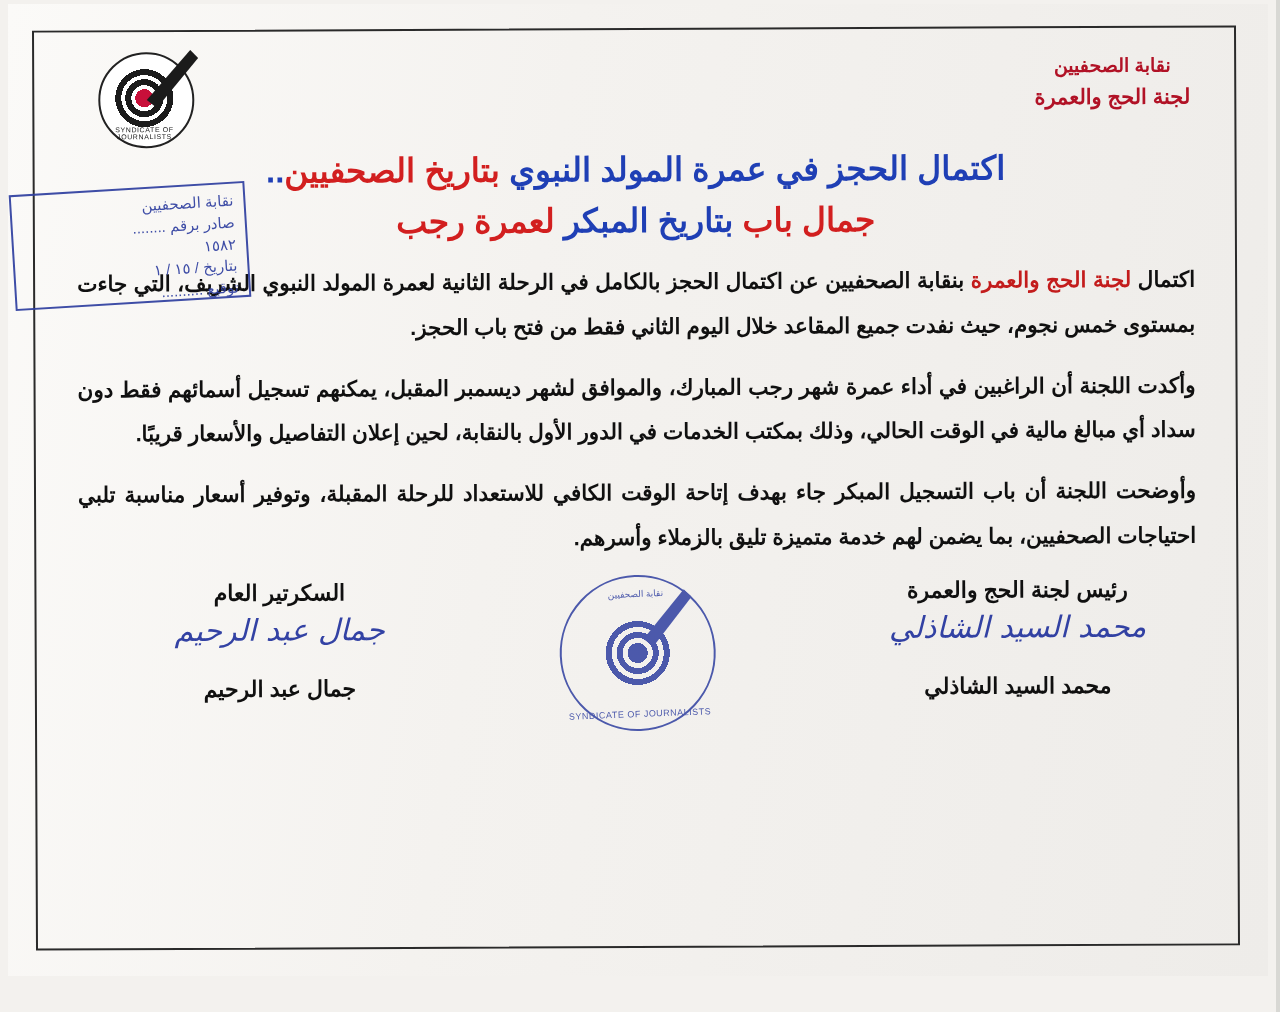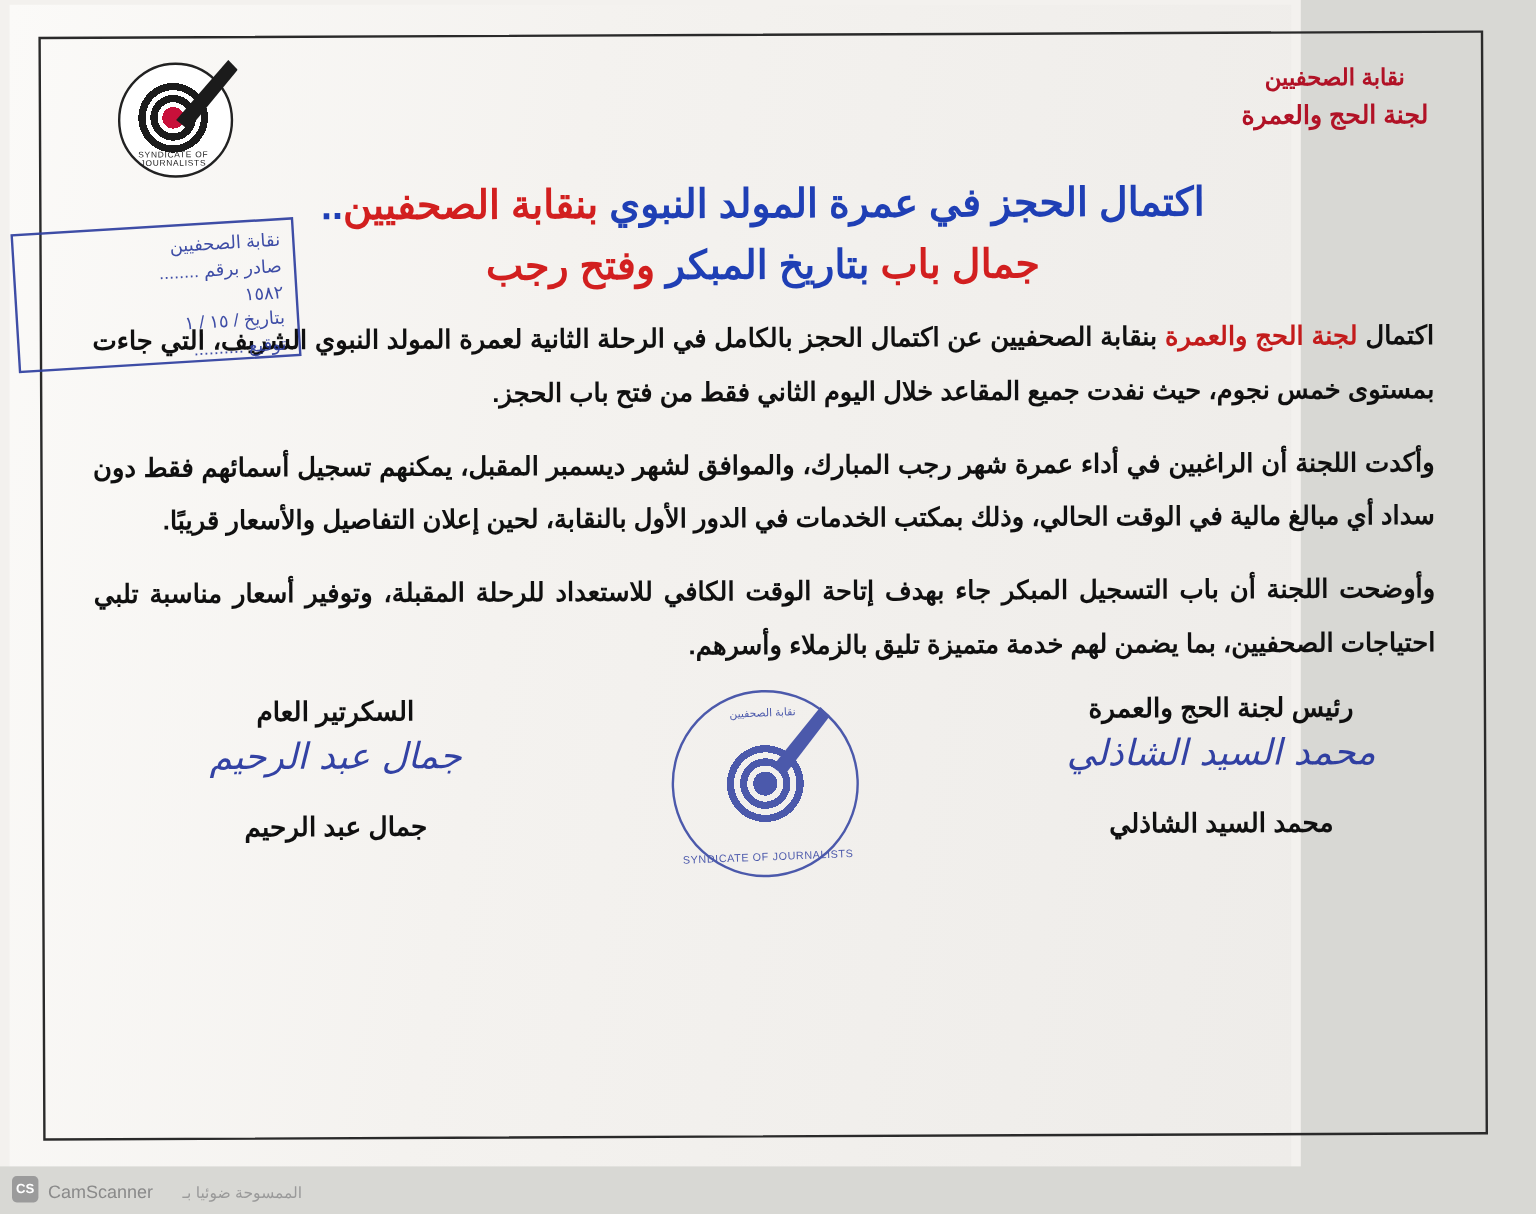--- a/index.html
+++ b/index.html
@@ -11,21 +11,21 @@
     width: 1280px;
     height: 1012px;
     overflow: hidden;
     font-family: "Liberation Sans", sans-serif;
   }
 
   
   #scan-page {
     position: absolute;
     left: 0; top: 0;
-    width: 1084px; height: 1012px;
+    width: 1276px; height: 1012px;
     background: #f3f1ee;
   }
   
   #paper-shade {
     position: absolute;
     left: 8px; top: 4px; right: 8px; bottom: 36px;
     background:
       linear-gradient(100deg, #fbfaf8 0%, #f4f2ef 40%, #eeece9 100%);
   }
 
@@ -304,26 +304,26 @@
 
       <div class="header-titles">
         <div class="l1">نقابة الصحفيين</div>
         <div class="l2">لجنة الحج والعمرة</div>
       </div>
     </div>
 
     <div class="headline">
       <div class="line">
         <span class="hl-blue">اكتمال الحجز في عمرة المولد النبوي</span>
-        <span class="hl-red">بنقابة الصحفيين</span><span class="hl-dots">..</span>
+        <span class="hl-red">بتاريخ الصحفيين</span><span class="hl-dots">..</span>
       </div>
       <div class="line">
         <span class="hl-red">جمال باب</span>
         <span class="hl-blue">بتاريخ المبكر</span>
-        <span class="hl-red">وفتح رجب</span>
+        <span class="hl-red">لعمرة رجب</span>
       </div>
     </div>
 
     <div class="body-text">
       <p><span>اكتمال </span><span class="em-red">لجنة الحج والعمرة</span><span> بنقابة الصحفيين عن اكتمال الحجز بالكامل في الرحلة الثانية لعمرة المولد النبوي الشريف، التي جاءت بمستوى خمس نجوم، حيث نفدت جميع المقاعد خلال اليوم الثاني فقط من فتح باب الحجز.</span></p>
       <p>وأكدت اللجنة أن الراغبين في أداء عمرة شهر رجب المبارك، والموافق لشهر ديسمبر المقبل، يمكنهم تسجيل أسمائهم فقط دون سداد أي مبالغ مالية في الوقت الحالي، وذلك بمكتب الخدمات في الدور الأول بالنقابة، لحين إعلان التفاصيل والأسعار قريبًا.</p>
       <p>وأوضحت اللجنة أن باب التسجيل المبكر جاء بهدف إتاحة الوقت الكافي للاستعداد للرحلة المقبلة، وتوفير أسعار مناسبة تلبي احتياجات الصحفيين، بما يضمن لهم خدمة متميزة تليق بالزملاء وأسرهم.</p>
     </div>
 
     <div class="sign-area">
@@ -351,18 +351,13 @@
   </div>
 
   <div id="stamp">
     <div class="sline">نقابة الصحفيين</div>
     <div class="sline dots">صادر برقم ........</div>
     <div class="sline">١٥٨٢</div>
     <div class="sline">بتاريخ / ١٥ / ١</div>
     <div class="sline dots">توقيع ..........</div>
   </div>
 
-  <div id="footer-bar">
-    <div id="cs-logo">CS</div>
-    <div id="cs-text">CamScanner</div>
-    <div id="cs-arabic">الممسوحة ضوئيا بـ</div>
-  </div>
 </div>
 
 </body></html>

